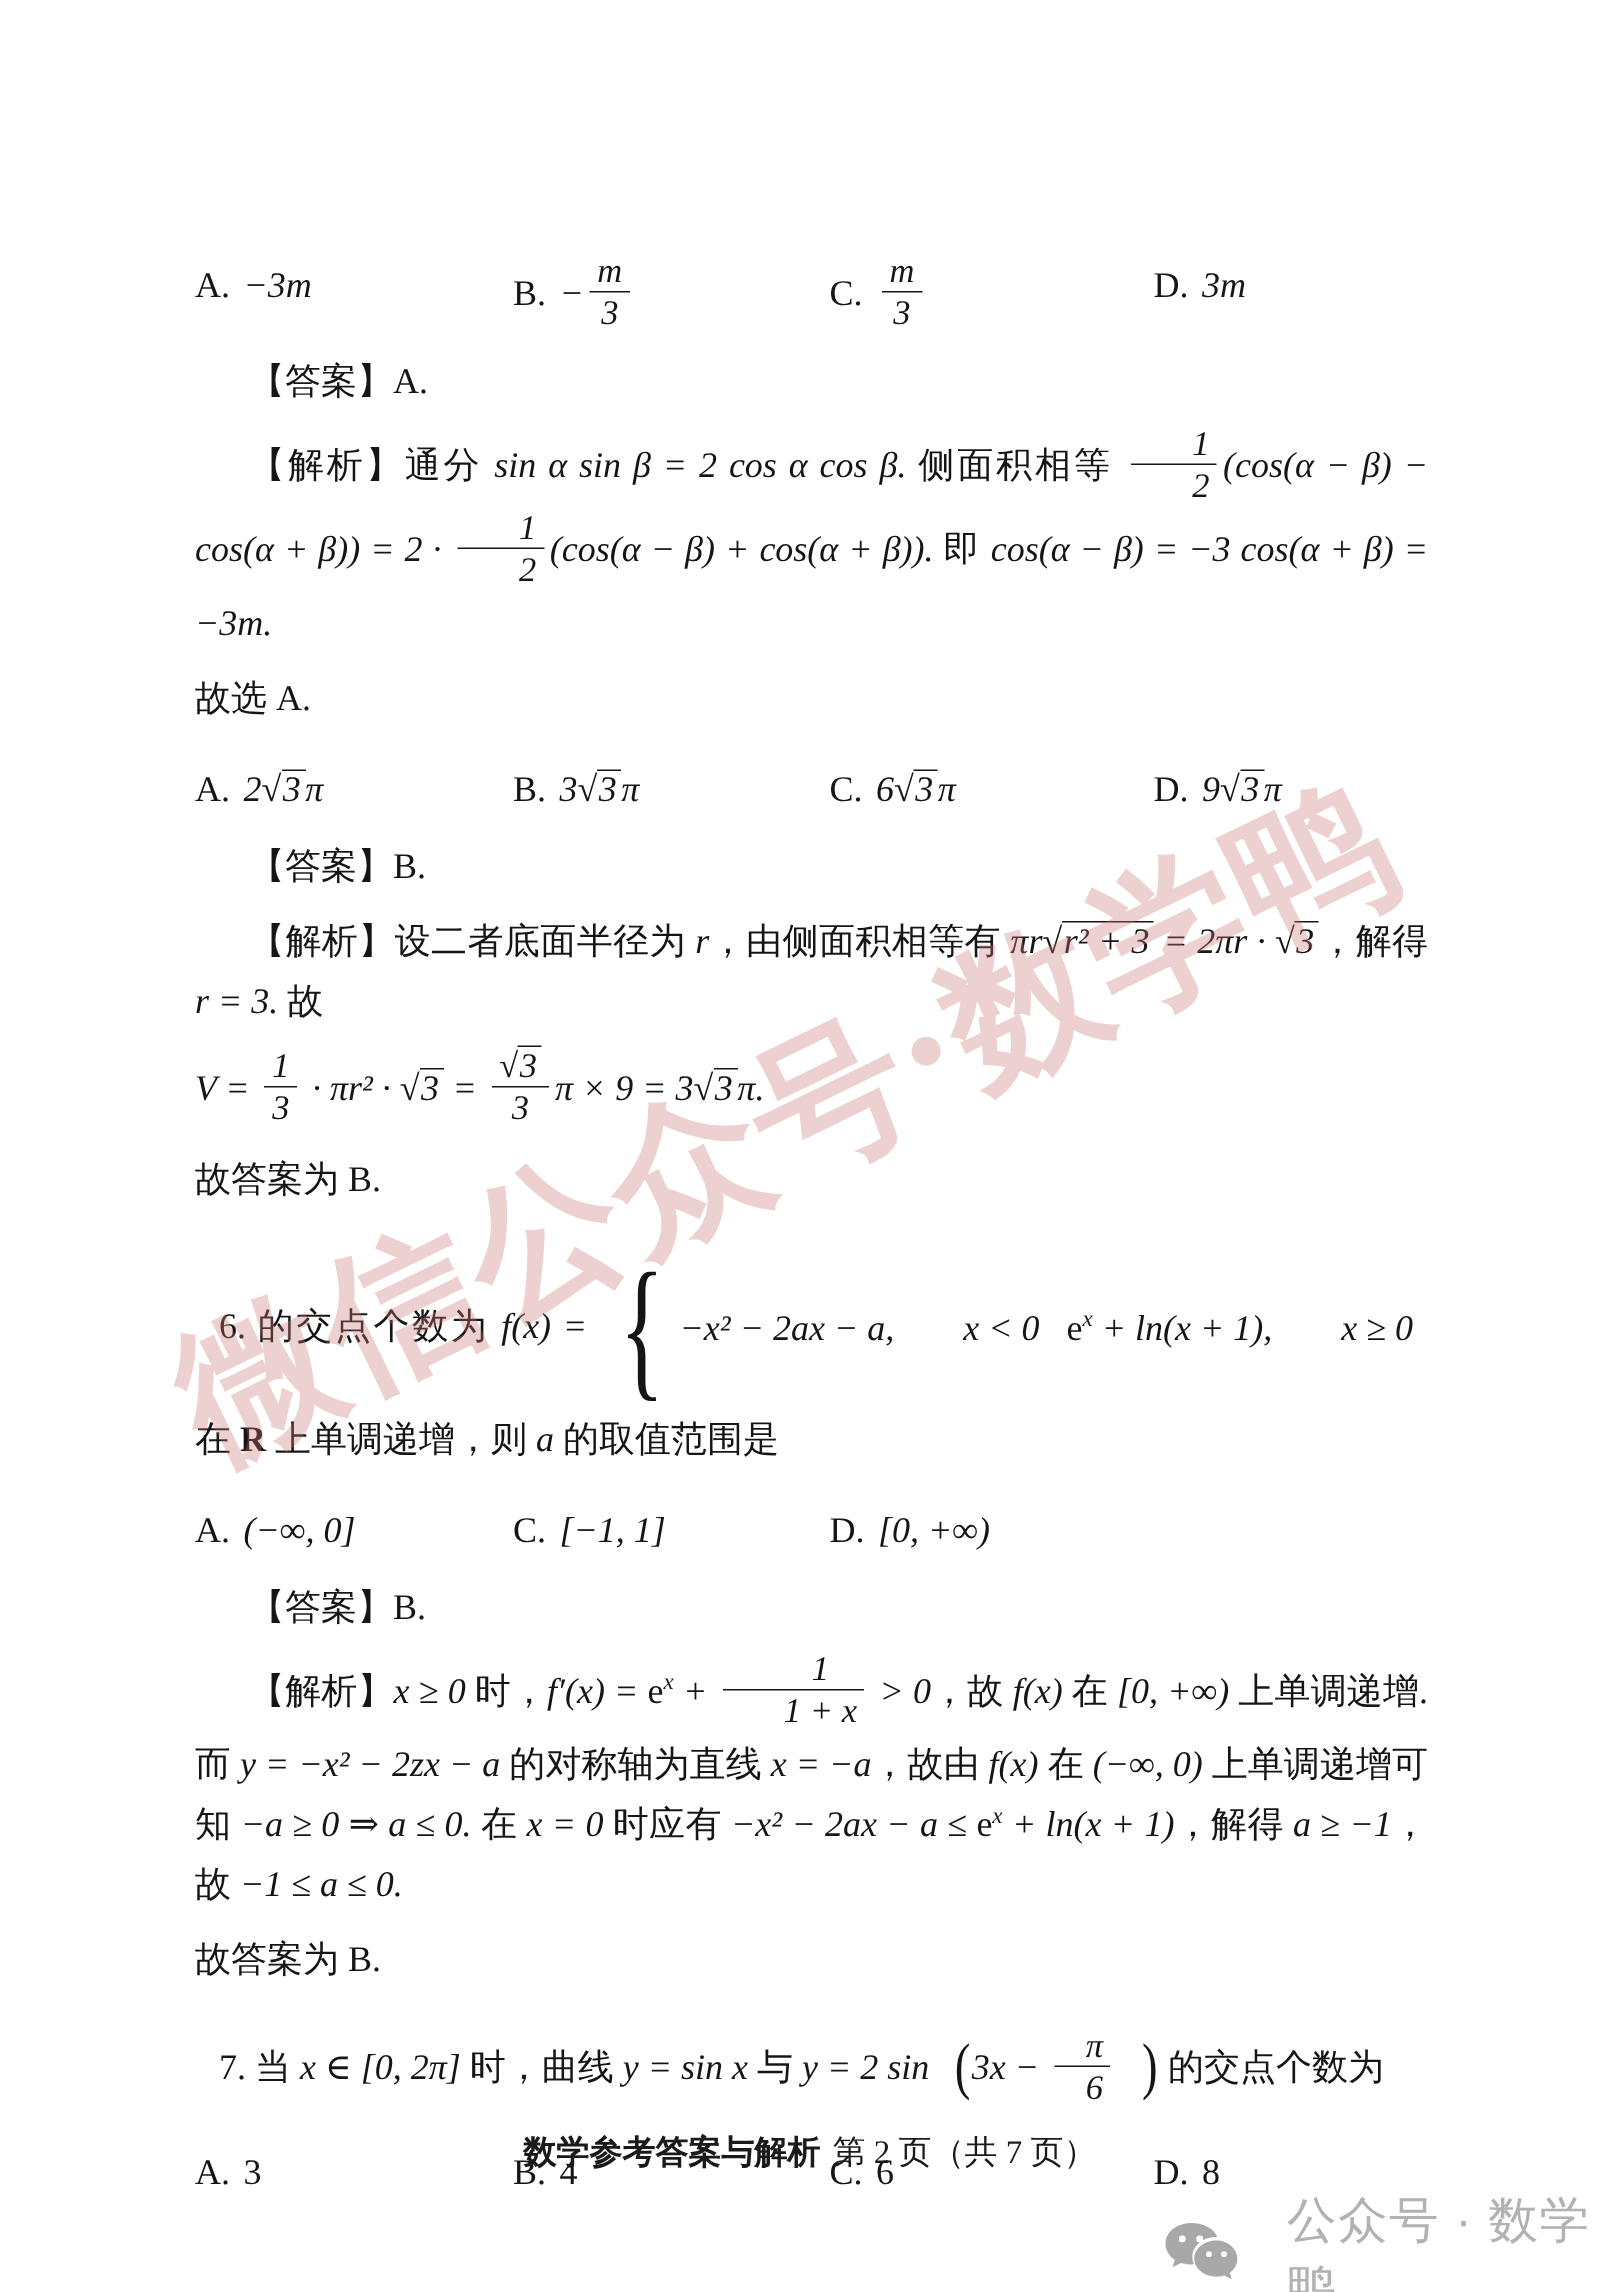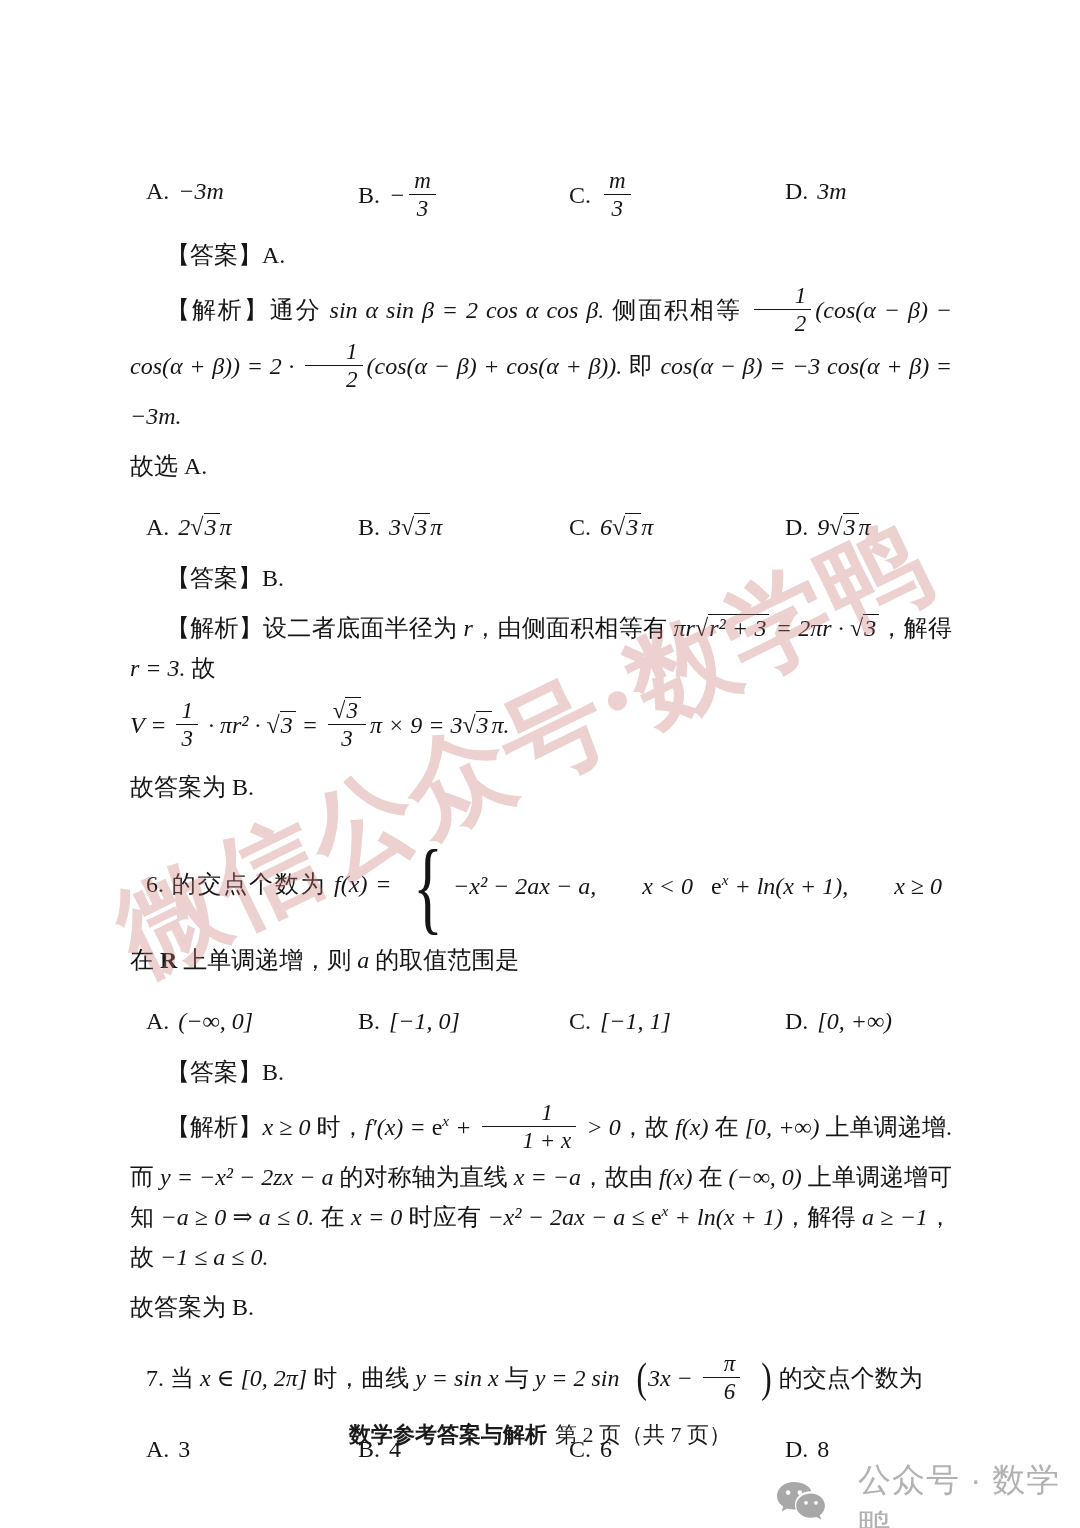--- a/index.html
+++ b/index.html
@@ -18,21 +18,21 @@
   .math{font-family:"Liberation Serif","DejaVu Serif","DejaVu Sans",serif;font-style:italic;}
   .rm{font-family:"Liberation Serif","DejaVu Serif","DejaVu Sans",serif;font-style:normal;}
   .bb{font-weight:700;font-style:normal;}
   .statement{text-indent:16px;margin-top:26px;}
   .analysis{text-indent:36px;}
   .answer{margin-left:36px;}
   .conclusion{margin:6px 0 2px;}
   .equation{margin:12px 0;}
   .options{
     display:grid;grid-template-columns:212px 211px 216px auto;
-    font-size:24px;line-height:42px;margin:20px 16px 8px;
+    font-size:24px;line-height:42px;margin:20px 0 8px;
   }
   .opt{white-space:nowrap;}
   .optlabel{margin-right:9px;}
   
   .frac{
     display:inline-flex;flex-direction:column;text-align:center;
     vertical-align:middle;margin:0 4px;font-size:23px;line-height:1.18;
     transform:translateY(-3px);
   }
   .frac .num,.frac .den{display:block;padding:0 5px;}
@@ -131,21 +131,20 @@
               <span class="ccond math">x &lt; 0</span>
             </span>
             <span class="crow">
               <span class="cexpr"><span class="supw"><span class="rm">e</span><sup class="math">x</sup></span><span class="math"> + ln(x + 1),</span></span>
               <span class="ccond math">x ≥ 0</span>
             </span>
           </span>
         </span><span class="cn"> 在 </span><span class="rm bb">R</span><span class="cn"> 上单调递增，则 </span><span class="math">a</span><span class="cn"> 的取值范围是</span></div>
       <div class="options">
         <span class="opt"><span class="rm optlabel">A.</span><span class="math">(−∞, 0]</span></span>
-        <span class="opt"><span class="rm optlabel">B.</span><span class="math">[−1, 0]</span></span>
         <span class="opt"><span class="rm optlabel">C.</span><span class="math">[−1, 1]</span></span>
         <span class="opt"><span class="rm optlabel">D.</span><span class="math">[0, +∞)</span></span>
       </div>
       <div class="para answer"><span class="cn bold">【答案】</span><span class="rm">B.</span></div>
       <div class="para analysis"><span class="cn bold">【解析】</span><span class="math">x ≥ 0</span><span class="cn"> 时，</span><span class="math">f′(x) = </span><span class="supw"><span class="rm">e</span><sup class="math">x</sup></span><span class="math"> + </span><span class="frac">
           <span class="num math">1</span>
           <span class="den math">1 + x</span>
         </span><span class="math"> &gt; 0</span><span class="cn">，故 </span><span class="math">f(x)</span><span class="cn"> 在 </span><span class="math">[0, +∞)</span><span class="cn"> 上单调递增. 而 </span><span class="math">y = −x² − 2zx − a</span><span class="cn"> 的对称轴为直线 </span><span class="math">x = −a</span><span class="cn">，故由 </span><span class="math">f(x)</span><span class="cn"> 在 </span><span class="math">(−∞, 0)</span><span class="cn"> 上单调递增可知 </span><span class="math">−a ≥ 0 ⇒ a ≤ 0.</span><span class="cn"> 在 </span><span class="math">x = 0</span><span class="cn"> 时应有 </span><span class="math">−x² − 2ax − a ≤ </span><span class="supw"><span class="rm">e</span><sup class="math">x</sup></span><span class="math"> + ln(x + 1)</span><span class="cn">，解得 </span><span class="math">a ≥ −1</span><span class="cn">，故 </span><span class="math">−1 ≤ a ≤ 0.</span></div>
       <div class="para conclusion"><span class="cn">故答案为 </span><span class="rm">B.</span></div>
       <div class="para statement"><span class="rm">7.  </span><span class="cn">当 </span><span class="math">x ∈ [0, 2π]</span><span class="cn"> 时，曲线 </span><span class="math">y = sin x</span><span class="cn"> 与 </span><span class="math">y = 2 sin</span><span class="bigp rm">(</span><span class="math">3x − </span><span class="frac">

